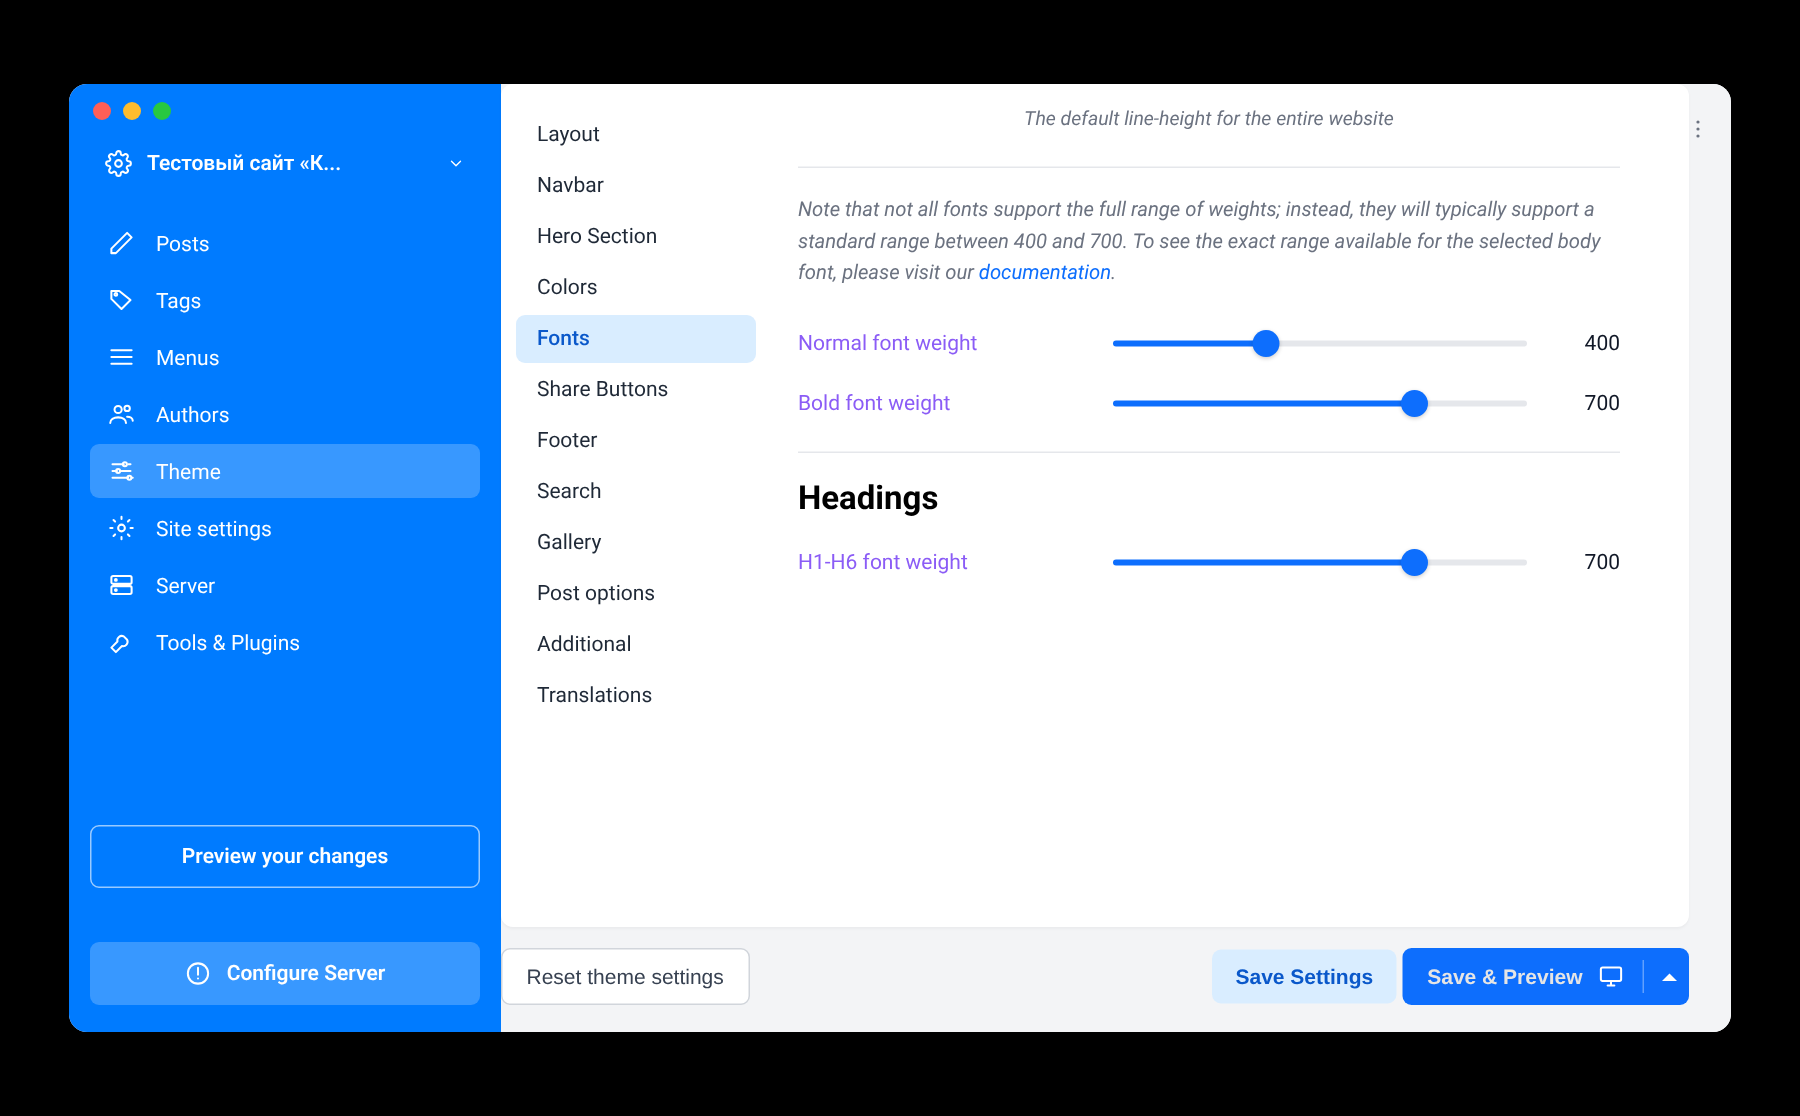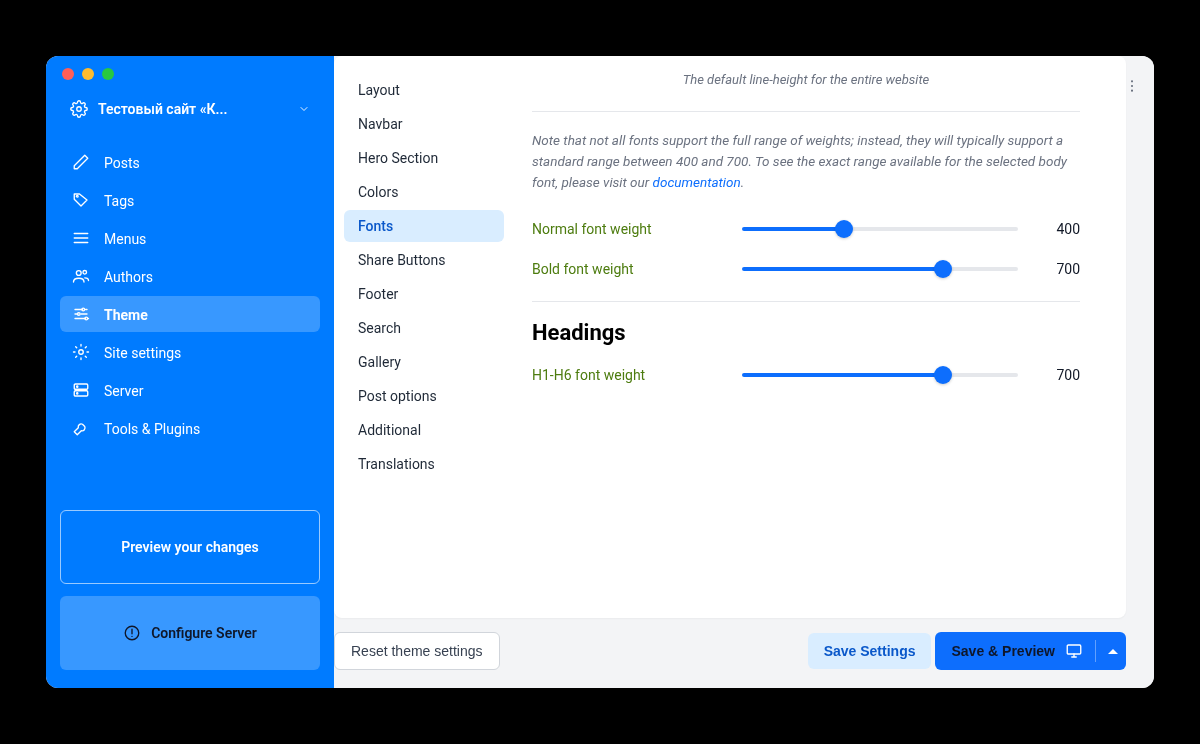--- a/index.html
+++ b/index.html
@@ -60,36 +60,36 @@
 .nav { display: flex; flex-direction: column; gap: 2px; }
 .nav-item {
   display: flex;
   align-items: flex-end;
   gap: 14px;
   padding: 9px 12px;
   border-radius: 6px;
   cursor: pointer;
   color: #fff;
 }
-.nav-item.active { background: rgba(255,255,255,0.22); font-weight: 700; }
+.nav-item.active { background: rgba(255,255,255,0.22); font-weight: 400; }
 .sidebar-bottom { margin-top: auto; display: flex; flex-direction: column; gap: 12px; }
 .btn-preview, .btn-config {
   display: flex;
   align-items: center;
   justify-content: center;
   gap: 10px;
   width: 100%;
-  padding: 28px;
+  padding: 12px;
   border-radius: 6px;
   cursor: pointer;
   font-weight: 600;
   font-size: 14px;
 }
 .btn-preview { border: 1.5px solid rgba(255,255,255,0.6); background: transparent; color: #fff; }
-.btn-config { background: rgba(255,255,255,0.22); color: #0f172a; }
+.btn-config { background: rgba(255,255,255,0.22); color: #ffffff; margin-top: 24px; }
 
 
 .ic { width: 18px; height: 18px; stroke: currentColor; fill: none; stroke-width: 1.8; stroke-linecap: round; stroke-linejoin: round; flex-shrink: 0; }
 
 
 .main {
   flex: 1;
   display: flex;
   flex-direction: column;
   padding: 0 28px 18px 0;
@@ -142,21 +142,21 @@
   margin-bottom: 28px;
 }
 .note a { color: #0d6efd; text-decoration: none; }
 
 .control-row {
   display: flex;
   align-items: center;
   gap: 20px;
   margin-bottom: 24px;
 }
-.control-label { width: 190px; color: #4d7c0f; font-size: 14px; }
+.control-label { width: 190px; color: #8b5cf6; font-size: 14px; }
 .slider-wrap { flex: 1; display: flex; align-items: center; gap: 22px; }
 .slider {
   flex: 1;
   height: 4px;
   border-radius: 2px;
   position: relative;
 }
 .slider-thumb {
   position: absolute;
   top: 50%;
@@ -203,21 +203,21 @@
   font-size: 14px;
   font-weight: 500;
   border: none;
   display: flex;
   align-items: center;
   gap: 10px;
 }
 .btn-outline { border: 1px solid #d1d5db; background: #fff; color: #374151; }
 .spacer { flex: 1; }
 .btn-light { background: #d9edff; color: #0a58ca; font-weight: 600; }
-.btn-primary { background: #0d6efd; color: #0f172a; font-weight: 600; padding-right: 8px; }
+.btn-primary { background: #0d6efd; color: #e5e5e5; font-weight: 600; padding-right: 8px; }
 .btn-primary .divider { width: 1px; align-self: stretch; background: rgba(255,255,255,0.35); margin: -2px 2px; }
 .caret-up-w { width: 0; height: 0; border-left: 5px solid transparent; border-right: 5px solid transparent; border-bottom: 5px solid #fff; }
 </style>
 </head>
 <body>
 
 <div class="traffic-lights">
   <div class="dot r"></div>
   <div class="dot y"></div>
   <div class="dot g"></div>

